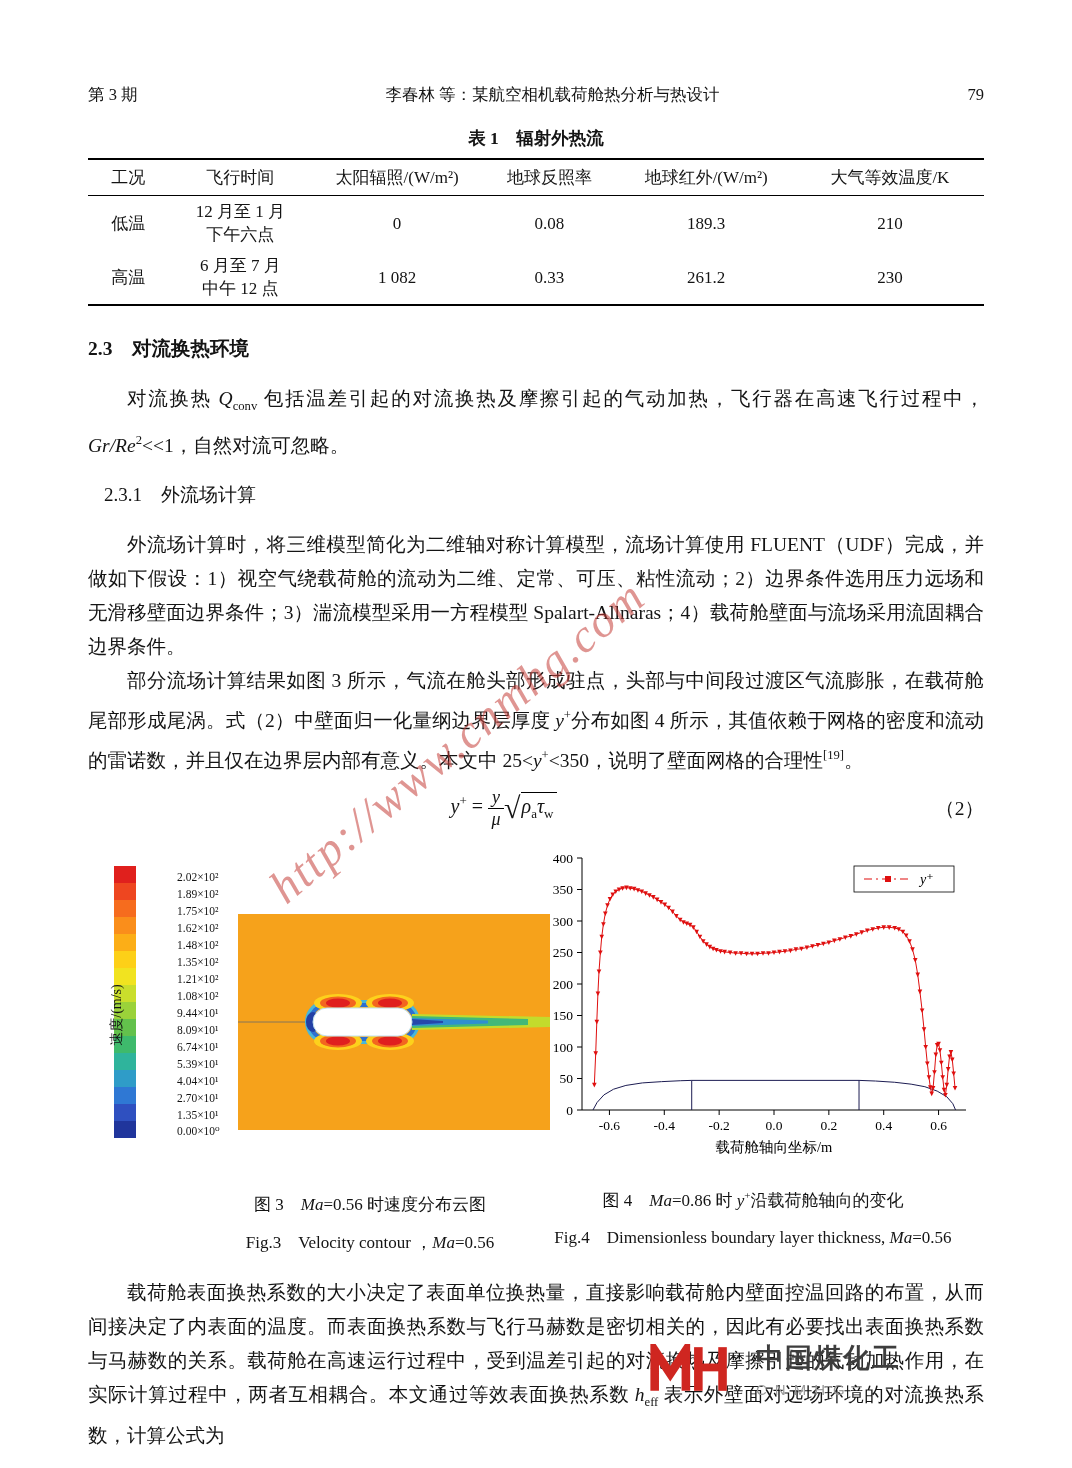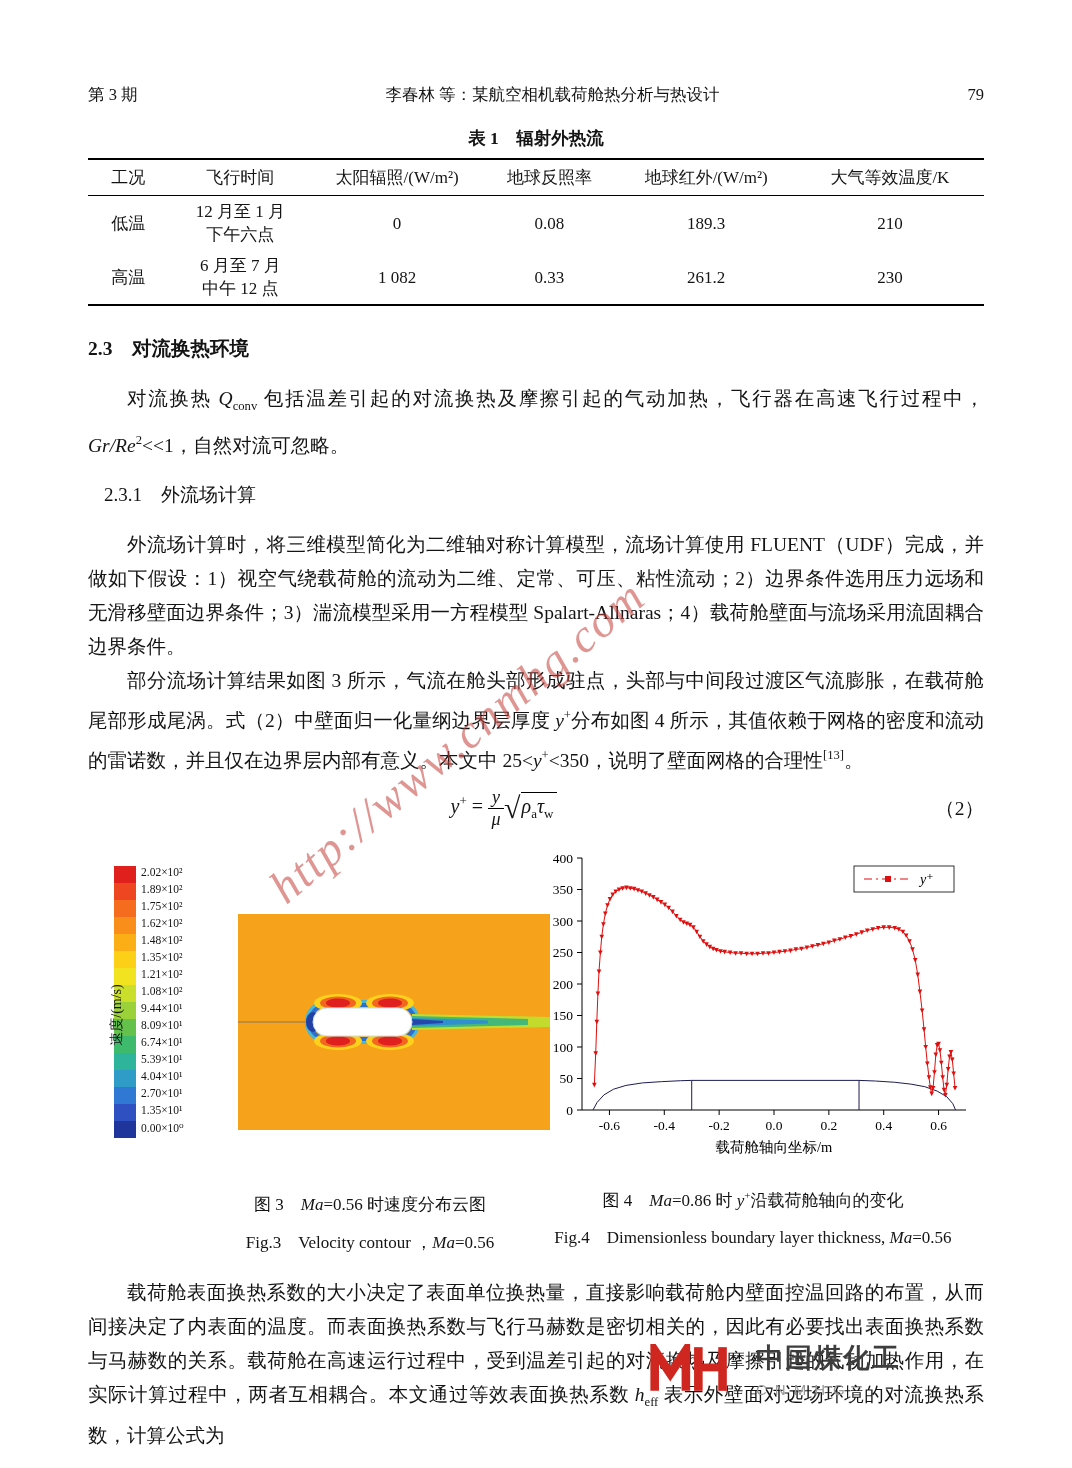--- a/index.html
+++ b/index.html
@@ -44,21 +44,21 @@
   .rad { font-size:30px; vertical-align:middle; }
   .radicand { border-top:1.3px solid #000; padding:2px 4px 0 1px; }
 
   
   .figs { display:flex; justify-content:space-between; margin-top:12px; }
   .fig3-block { width:500px; position:relative; }
   .fig4-block { width:462px; }
   .fig3-art { position:relative; height:320px; margin-top:18px; }
   .vel-label { position:absolute; left:-28px; top:140px; transform:rotate(-90deg); font-size:14px; white-space:nowrap; }
   .cbar { position:absolute; left:26px; top:6px; }
-  .cb-row { display:flex; align-items:flex-start; height:17px; }
+  .cb-row { display:flex; align-items:flex-end; height:17px;gap:36px; }
   .cb-sw { display:inline-block; width:22px; height:17px; }
   .cb-lab { font-size:11.5px; margin-left:5px; white-space:nowrap; }
   .contour-wrap { position:absolute; left:150px; top:54px; }
   .cap { text-align:center; font-size:17px; line-height:26px; margin-top:12px; }
   .fig3-block .cap { margin-left:130px; }
   svg text { font-family:"Liberation Serif","DejaVu Serif",serif; }
 
   
   .watermark {
     position:absolute; left:276px; top:866px;
@@ -139,21 +139,21 @@
     </table>
 
     <div class="h23">2.3　对流换热环境</div>
 
     <p class="para" style="text-indent:2em"><span>对流换热 </span><i>Q</i><sub>conv</sub><span> 包括温差引起的对流换热及摩擦引起的气动加热，飞行器在高速飞行过程中，</span><i>Gr/Re</i><sup>2</sup><span>&lt;&lt;1，自然对流可忽略。</span></p>
 
     <div class="h231">2.3.1　外流场计算</div>
 
     <p class="para">外流场计算时，将三维模型简化为二维轴对称计算模型，流场计算使用 FLUENT（UDF）完成，并做如下假设：1）视空气绕载荷舱的流动为二维、定常、可压、粘性流动；2）边界条件选用压力远场和无滑移壁面边界条件；3）湍流模型采用一方程模型 Spalart-Allnaras；4）载荷舱壁面与流场采用流固耦合边界条件。</p>
 
-    <p class="para"><span>部分流场计算结果如图 3 所示，气流在舱头部形成驻点，头部与中间段过渡区气流膨胀，在载荷舱尾部形成尾涡。式（2）中壁面归一化量纲边界层厚度 </span><i>y</i><sup>+</sup><span>分布如图 4 所示，其值依赖于网格的密度和流动的雷诺数，并且仅在边界层内部有意义。本文中 25&lt;</span><i>y</i><sup>+</sup><span>&lt;350，说明了壁面网格的合理性</span><sup>[13]</sup><span>。</span></p>
+    <p class="para"><span>部分流场计算结果如图 3 所示，气流在舱头部形成驻点，头部与中间段过渡区气流膨胀，在载荷舱尾部形成尾涡。式（2）中壁面归一化量纲边界层厚度 </span><i>y</i><sup>+</sup><span>分布如图 4 所示，其值依赖于网格的密度和流动的雷诺数，并且仅在边界层内部有意义。本文中 25&lt;</span><i>y</i><sup>+</sup><span>&lt;350，说明了壁面网格的合理性</span><sup>[19]</sup><span>。</span></p>
 
     <div class="eq-row">
       <span class="eq-center">
         <i>y</i><sup>+</sup>
         <span>=</span>
         <span class="frac"><i class="fn">y</i><i class="fd">μ</i></span><span class="rad">√</span><span class="radicand"><i>ρ</i><sub>a</sub><i>τ</i><sub>w</sub></span>
       </span>
       <span class="eq-no">（2）</span>
     </div>
 

